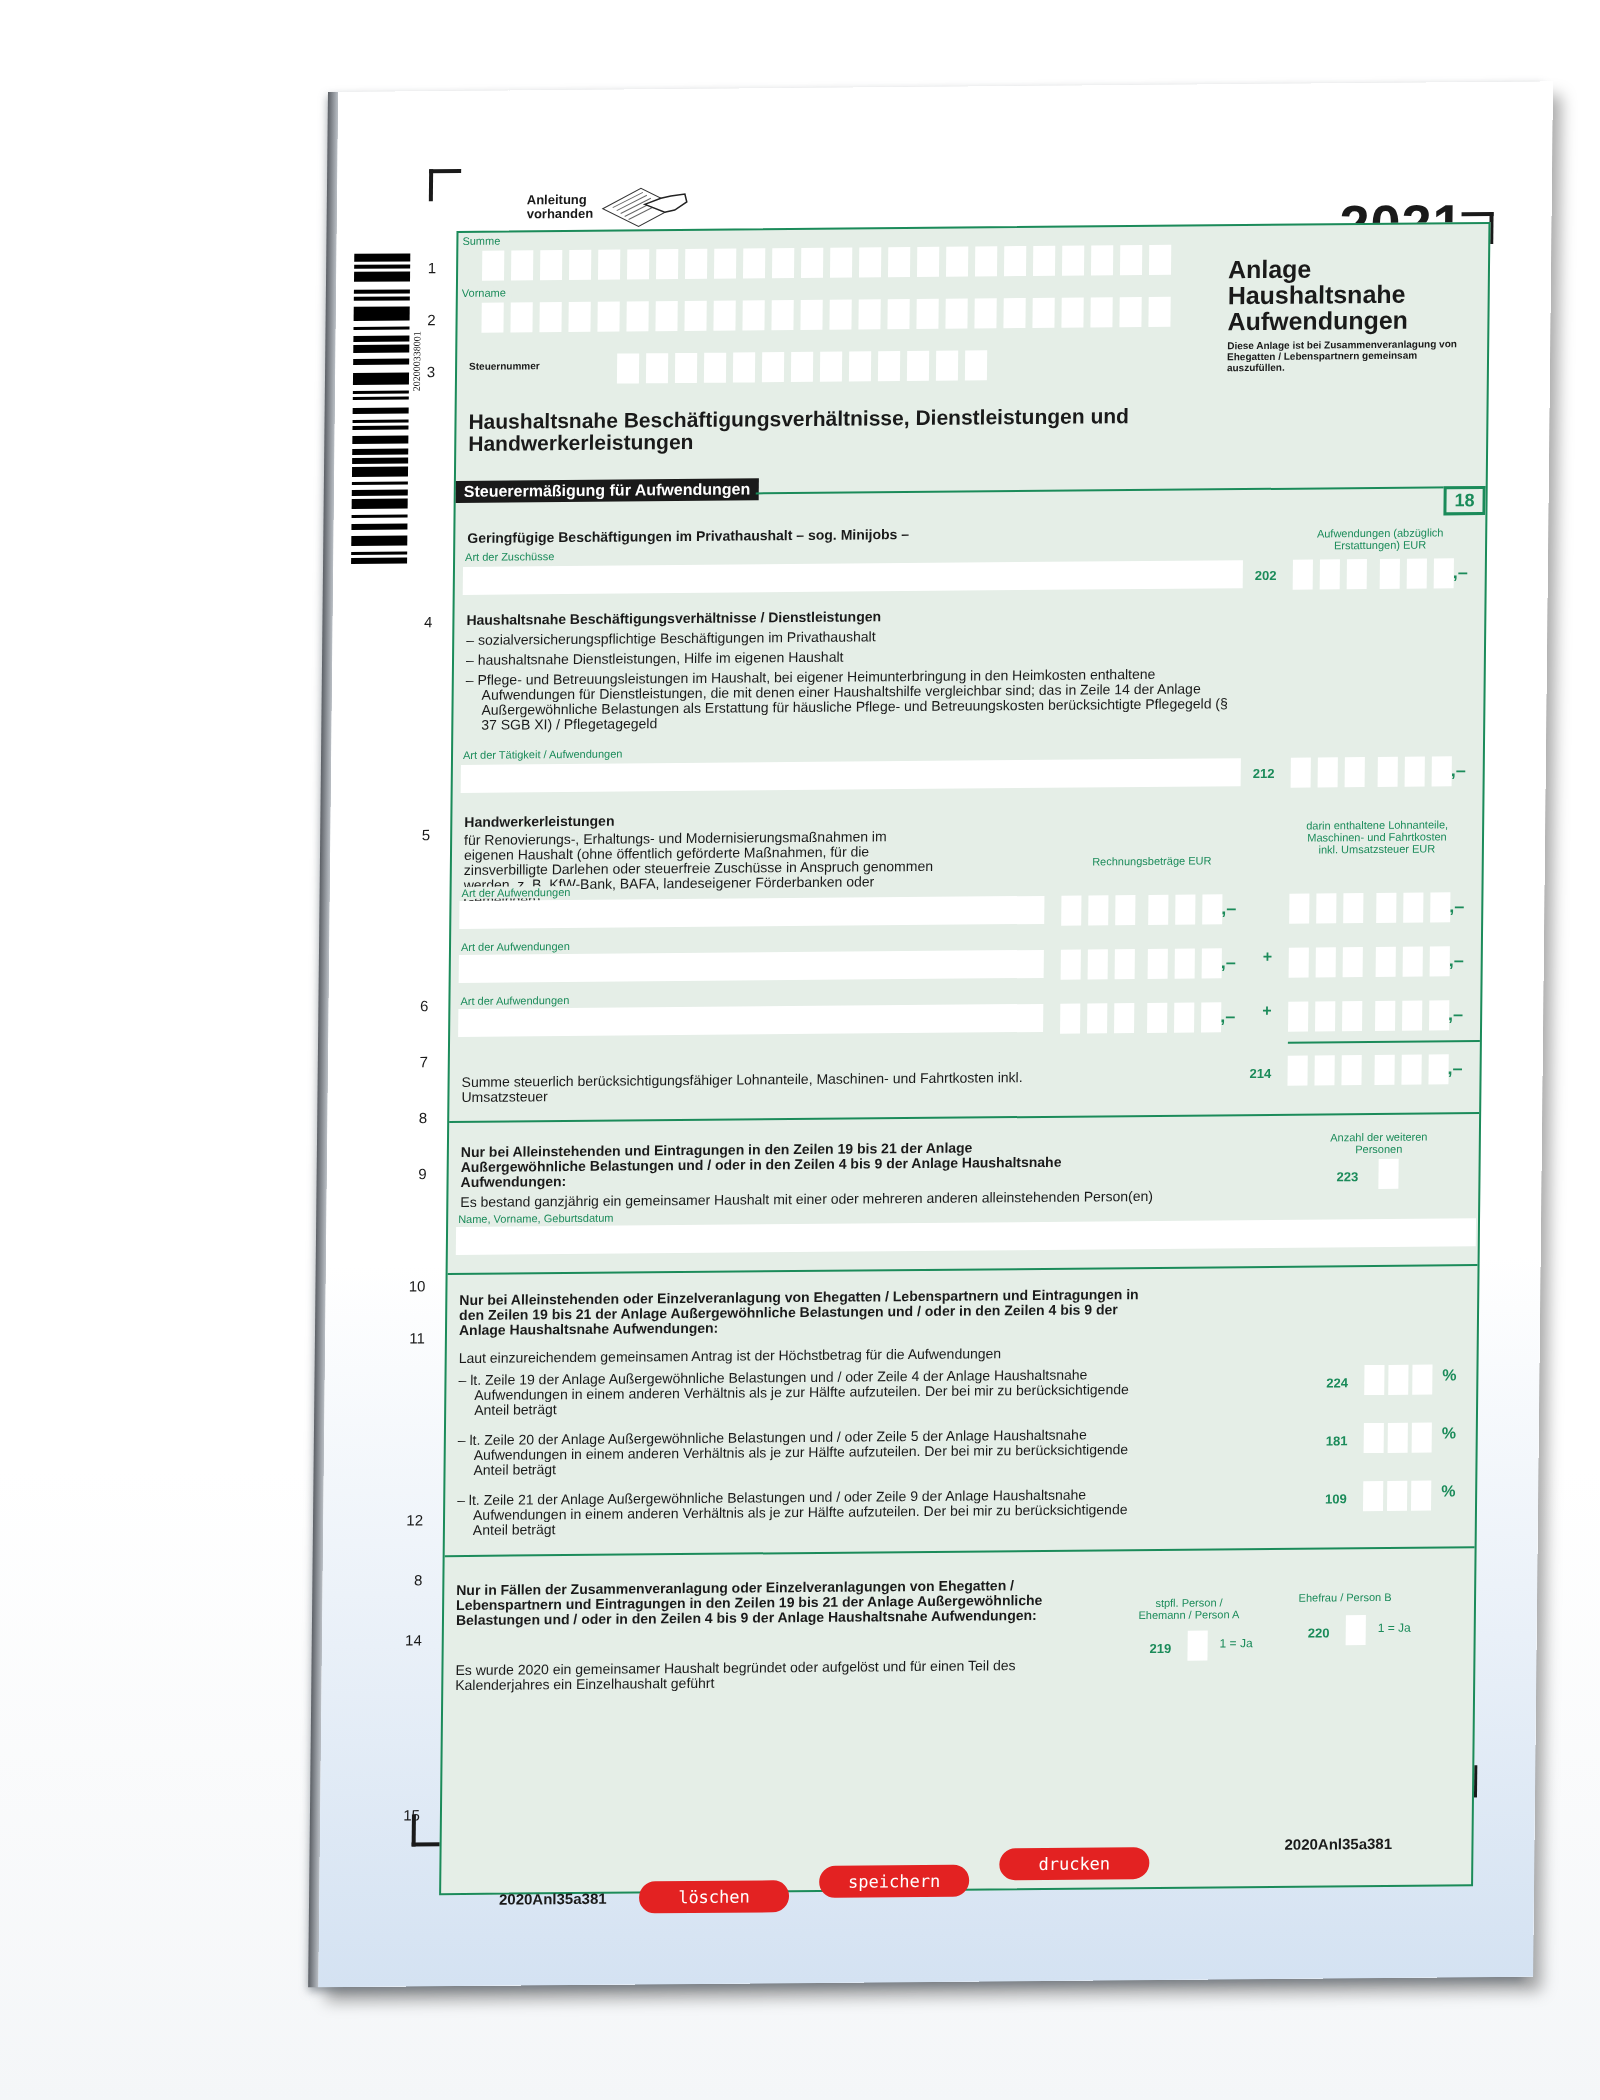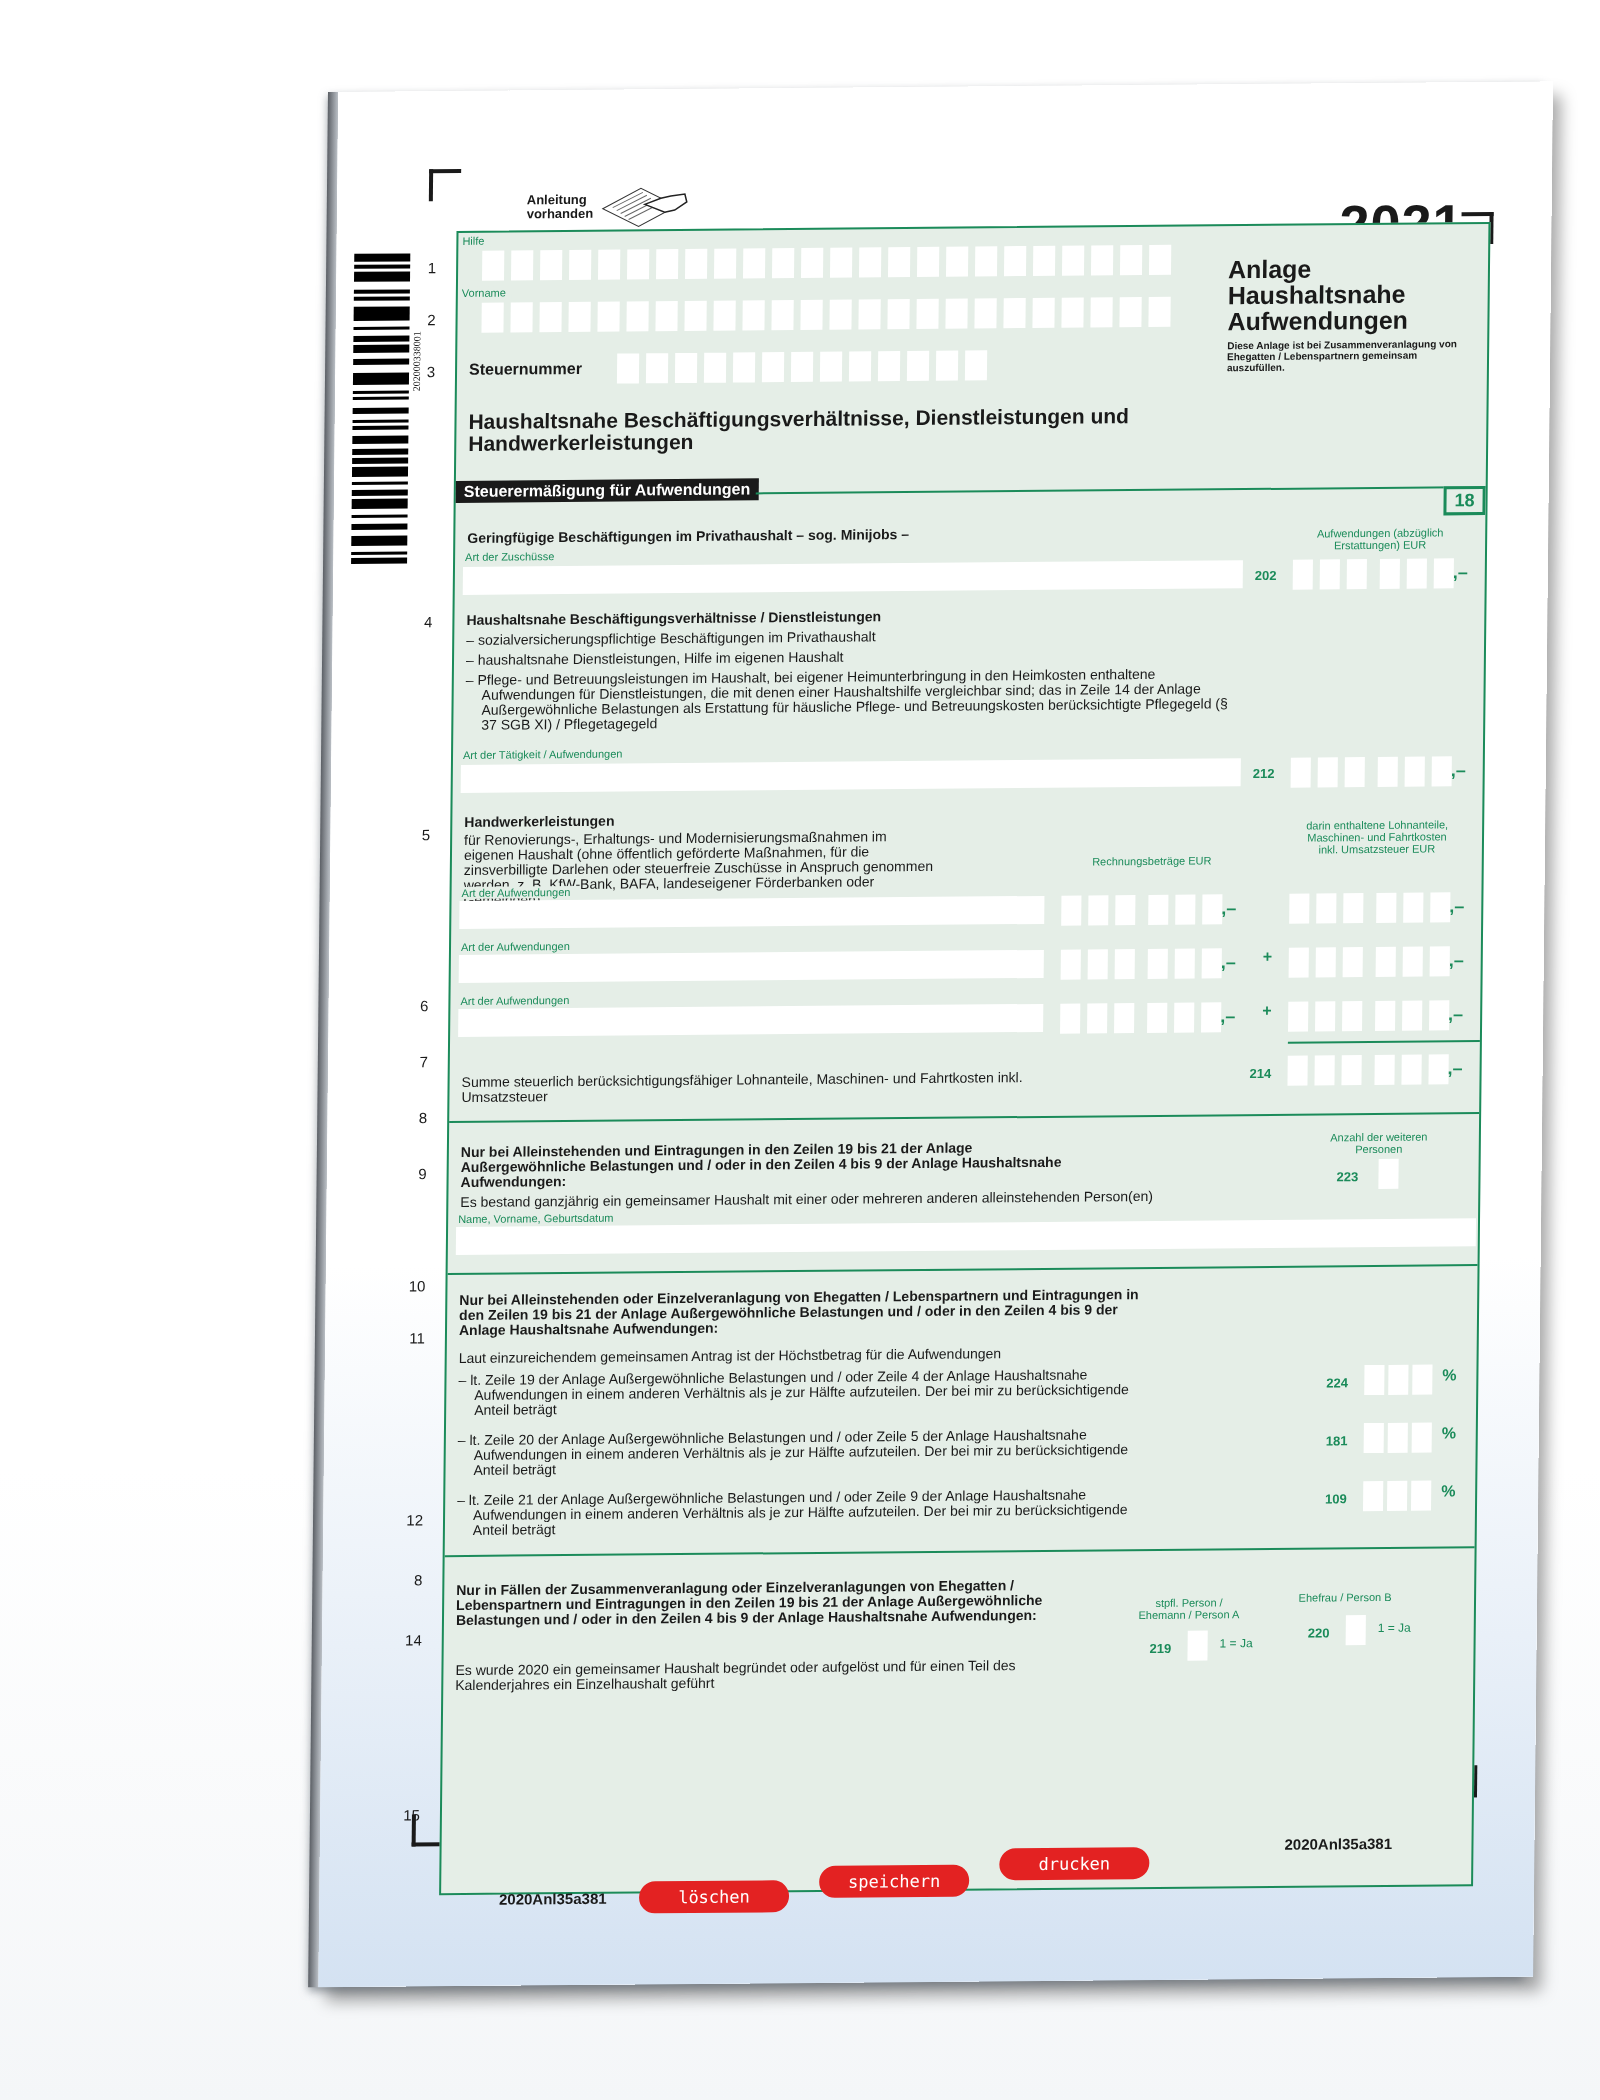--- a/index.html
+++ b/index.html
@@ -31,21 +31,21 @@
   .rn { position:absolute; right:0; font-size:15px; }
   .form { position:absolute; left:120px; top:140px; width:1030px; height:1660px; background:#e5eee7;
     border:2px solid #1b8b5a; }
   .fl { position:absolute; font-size:11px; color:#1b8b5a; background:#e5eee7; padding-right:6px; }
   .boxrow { position:absolute; display:flex; gap:7px; }
   .box { width:22px; height:30px; background:#ffffff; }
   .box.sm { width:20px; height:30px; }
   .title-block { position:absolute; right:10px; top:30px; width:250px; }
   .title-block h1 { margin:0; font-size:25px; line-height:26px; font-weight:bold; }
   .title-note { font-size:10px; font-weight:bold; line-height:11px; margin-top:6px; }
-  .lbl { position:absolute; font-size:16px; font-weight:bold; }
+  .lbl { position:absolute; font-size:10px; font-weight:bold; }
   .txt { position:absolute; font-size:14px; line-height:15px; }
   .txt.b { font-weight:bold; }
   .h2 { position:absolute; left:12px; top:178px; font-size:21px; font-weight:bold; line-height:22px; width:800px; }
   .bar-head { position:absolute; left:0px; top:248px; background:#1a1a1a; color:#fff; font-size:16px; font-weight:bold; padding:2px 8px; }
   .green-rule { position:absolute; height:2px; background:#1b8b5a; }
   .page-tag { position:absolute; right:0px; top:262px; border:3px solid #1b8b5a; color:#1b8b5a; font-size:18px; font-weight:bold; padding:1px 8px; background:#e5eee7; }
   .colhead { position:absolute; font-size:11px; color:#1b8b5a; text-align:center; line-height:12px; }
   .code { position:absolute; font-size:13px; font-weight:bold; color:#1b8b5a; }
   .dash { position:absolute; font-size:18px; font-weight:bold; color:#1b8b5a; }
   .plus { position:absolute; font-size:16px; font-weight:bold; color:#1b8b5a; }
@@ -161,21 +161,21 @@
     <span class="rn" style="top:1186px">10</span>
     <span class="rn" style="top:1238px">11</span>
     <span class="rn" style="top:1420px">12</span>
     <span class="rn" style="top:1480px">8</span>
     <span class="rn" style="top:1540px">14</span>
     <span class="rn" style="top:1715px">15</span>
   </div>
 
   <div class="form">
 
-    <div class="fl" style="left:4px; top:2px;">Hilfe</div>
+    <div class="fl" style="left:4px; top:2px;">Summe</div>
     <div class="boxrow" style="left:24px; top:18px;">
       <div class="box"></div>
         <div class="box"></div>
         <div class="box"></div>
         <div class="box"></div>
         <div class="box"></div>
       <div class="box"></div>
         <div class="box"></div>
         <div class="box"></div>
         <div class="box"></div>

